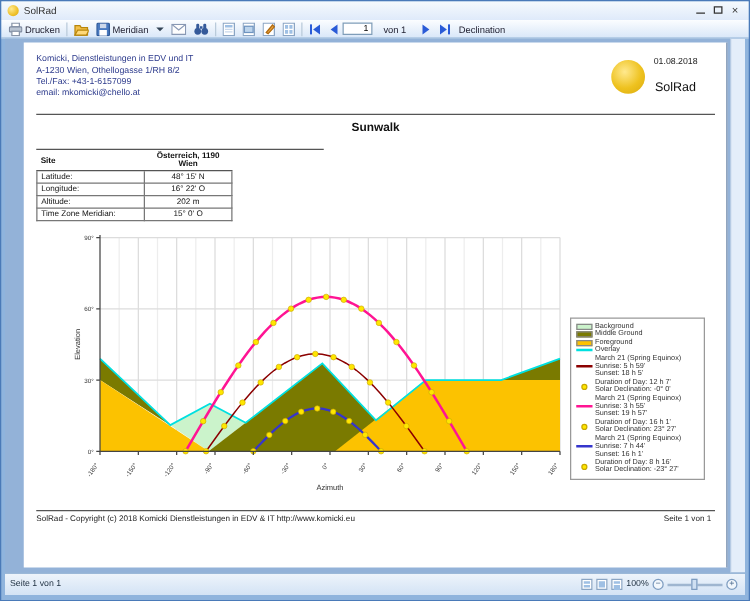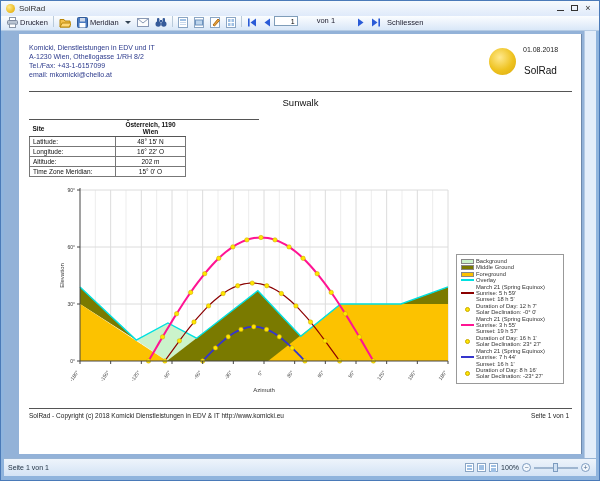--- a/index.html
+++ b/index.html
@@ -14,40 +14,40 @@
   .title-text { font-size:8px; color:#333; margin-left:4px; }
   .win-controls { position:absolute; right:4px; top:1px; display:flex; }
   .win-btn { width:14px; height:12px; display:flex; align-items:center; justify-content:center; color:#333; }
   .glyph-min { width:7px; height:1px; background:#333; margin-top:5px; }
   .glyph-max { width:7px; height:6px; border:1px solid #333; }
   .glyph-close { font-size:9px; line-height:9px; color:#333; }
 
   
   .toolbar { position:absolute; top:15px; left:0; right:0; height:15px;
     background:linear-gradient(#fbfdff,#d9e7f8); border-bottom:1px solid #b5cbe4;
-    display:flex; align-items:flex-start; padding-left:3px; font-size:7.5px; color:#223; }
+    display:flex; align-items:center; padding-left:3px; font-size:7.5px; color:#223; }
   .tbtn { display:flex; align-items:center; gap:2px; padding:0 3px; height:13px; border-radius:2px; }
   .sep { width:1px; height:11px; background:#b9cada; margin:0 2px; }
   .nav-input { width:24px; height:10px; font-size:7px; text-align:right; border:1px solid #7f9db9; padding:0 2px;
     font-family:"Liberation Sans", sans-serif; }
   .caret-down { width:0; height:0; border-left:3px solid transparent; border-right:3px solid transparent; border-top:3px solid #345; }
-  .von-label { margin:0 19px; }
+  .von-label { margin:0 9px; }
 
   
   .preview { position:absolute; top:30px; left:3px; right:3px; bottom:22px; background:#93b2d8; }
   .scrolltrack { position:absolute; top:0; bottom:0; right:0; width:12px; background:#e4eefa; border-left:1px solid #b6cbe4; }
   .page { position:absolute; left:15px; top:3px; width:563px; height:420px; background:#fff; border-right:1px solid #6d88ab; }
 
   .company { position:absolute; left:10px; top:9px; font-size:7px; line-height:9px; color:#2c3a8c; }
   .logo-sun { position:absolute; left:470px; top:14px; width:27px; height:27px; border-radius:50%;
     background:radial-gradient(circle at 40% 35%, #ffe98e, #eec21f 55%, #d9a90e); }
   .doc-date { position:absolute; left:504px; top:12px; font-size:7px; color:#222; }
   .doc-brand { position:absolute; left:505px; top:31px; font-size:10px; color:#111; }
   .hr1 { position:absolute; left:10px; width:543px; top:57px; height:1px; background:#555; }
-  .doc-title { position:absolute; left:0; top:63px; width:563px; text-align:center; font-size:9.5px; font-weight:normal; color:#111; }
+  .doc-title { position:absolute; left:0; top:63px; width:563px; text-align:center; font-size:9.5px; font-weight:bold; color:#111; }
 
   .site-toprule { position:absolute; left:10px; top:85px; width:230px; height:1px; background:#555; }
   .site-table { position:absolute; left:10px; top:86px; border-collapse:collapse; font-size:6.5px; color:#111; }
   .site-table td { padding:1px 3px; height:9px; }
   .site-head td { font-weight:bold; border:none; border-bottom:1px solid #555; }
   .site-head td:last-child { text-align:center; }
   .site-table tr.site-row td { border:1px solid #777; }
   .site-table td.lbl { width:86px; }
   .site-table td.val { width:70px; text-align:center; }
 
@@ -191,21 +191,21 @@
           <path d="M1,0.5 L6.5,4.5 L1,8.5 z" fill="#2a5bd7"></path>
         </svg>
     </span>
     <span class="tbtn">
       <svg width="10" height="9">
           <path d="M1,0.5 L6.5,4.5 L1,8.5 z" fill="#2a5bd7"></path>
           <rect x="7.4" y="0.5" width="1.6" height="8" fill="#2a5bd7"></rect>
         </svg>
     </span>
     <span class="tbtn">
-      <span>Schliessen</span>
+      <span>Declination</span>
     </span>
   </div>
 
   <div class="preview">
     <div class="scrolltrack"></div>
     <div class="page">
 
       <div class="company">
         <div>Komicki, Dienstleistungen in EDV und IT</div>
         <div>A-1230 Wien, Othellogasse 1/RH 8/2</div>

